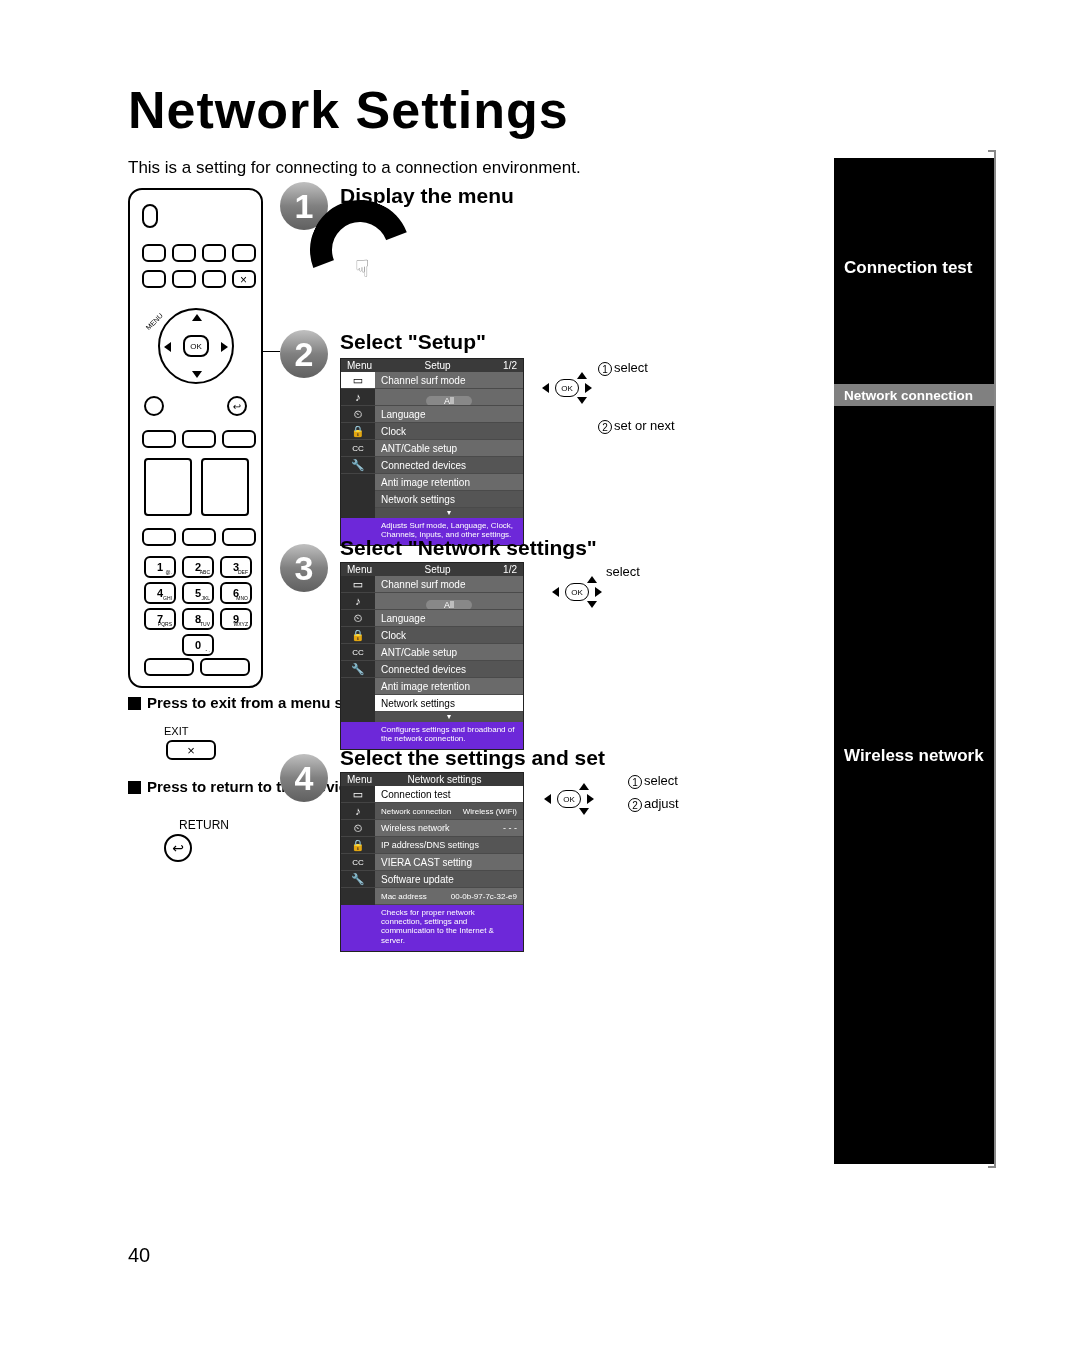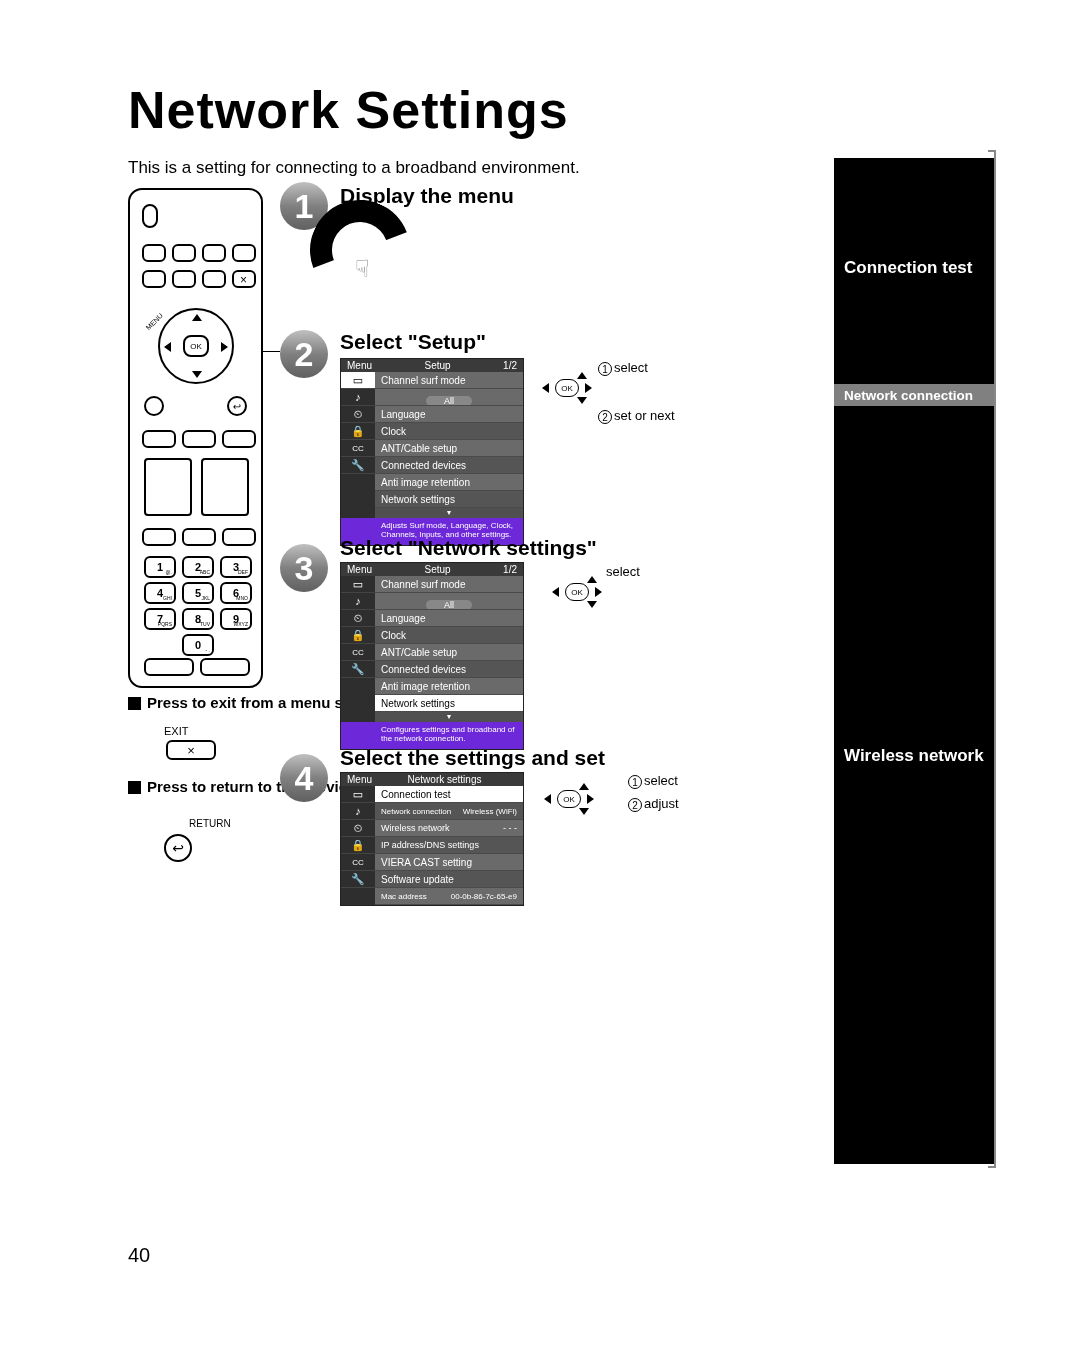--- a/index.html
+++ b/index.html
@@ -102,21 +102,21 @@
     position:absolute; left:166px; top:740px;
     width:50px; height:20px; border:2px solid #000; border-radius:6px;
     font-size:13px; display:flex; align-items:center; justify-content:center;
   }
   .hint-exit-lbl { position:absolute; left:164px; top:725px; font-size:11px; }
   .hint-return-btn {
     position:absolute; left:164px; top:834px;
     width:28px; height:28px; border:2px solid #000; border-radius:50%;
     font-size:14px; display:flex; align-items:center; justify-content:center;
   }
-  .hint-return-lbl { position:absolute; left:170px; top:818px; font-size:10px;padding-left:19px; }
+  .hint-return-lbl { position:absolute; left:160px; top:818px; font-size:12px;padding-left:19px; }
   
   .step-circle {
     position: absolute;
     width: 48px; height: 48px;
     border-radius: 50%;
     background: linear-gradient(to bottom, #c0c0c0, #808080, #606060);
     color: #fff;
     font-size: 34px;
     font-weight: bold;
     display: flex; align-items: center; justify-content: center;
@@ -204,21 +204,21 @@
   }
   
   .connline {
     position:absolute; border-top:1.5px solid #000;
   }
 </style>
 </head>
 <body>
 
 <div class="page-title">Network Settings</div>
-<div class="intro">This is a setting for connecting to a broadband environment.</div>
+<div class="intro">This is a setting for connecting to a connection environment.</div>
 <div class="page-num">40</div>
 
 <div class="connline" style="left:184px; top:351px; width:96px;"></div>
 
 <div class="remote">
   <div class="rtop"></div>
   <div class="row4a">
     <div class="sbtn"></div>
     <div class="sbtn"></div>
     <div class="sbtn"></div>
@@ -375,21 +375,21 @@
   <div class="row">
       <div class="trl"></div>
       <div class="okbtn">OK</div>
       <div class="trr"></div>
     </div>
   <div class="row" style="justify-content:center;">
       <div class="trd"></div>
     </div>
 </div>
 <div class="navlabel" style="left:598px; top:360px;"><span class="circ-num">1</span><span>select</span></div>
-<div class="navlabel" style="left:598px; top:408px;"><span class="circ-num">2</span><span>set or next</span></div>
+<div class="navlabel" style="left:598px; top:418px;"><span class="circ-num">2</span><span>set or next</span></div>
 
 <div class="step-circle" style="left:280px; top:544px;">3</div>
 <div class="step-title" style="left:340px; top:536px;">Select "Network settings"</div>
 <div class="menu-block" style="left:340px; top:562px;">
   <div class="menu-header">
     <span>Menu</span>
     <span>Setup</span>
     <span>1/2</span>
   </div>
   <div class="menu-body">
@@ -457,24 +457,25 @@
         </div>
       <div class="menu-row val" style="font-size:9px;">
           <span>Wireless network</span>
           <span>- - -</span>
         </div>
       <div class="menu-row dark" style="font-size:9px;">IP address/DNS settings</div>
       <div class="menu-row">VIERA CAST setting</div>
       <div class="menu-row dark">Software update</div>
       <div class="menu-row val" style="font-size:8px;">
           <span>Mac address</span>
-          <span>00-0b-86-7c-65-e9</span>
-        </div>
-    </div>
-  </div>
+          <span>00-0b-97-7c-32-e9</span>
+        </div>
+    </div>
+  </div>
+  <div class="menu-footer">Checks for proper network connection, settings and communication to the Internet &amp; server.</div>
 </div>
 <div class="oknav" style="left:544px; top:783px;">
   <div class="row" style="justify-content:center;">
       <div class="tru"></div>
     </div>
   <div class="row">
       <div class="trl"></div>
       <div class="okbtn">OK</div>
       <div class="trr"></div>
     </div>

